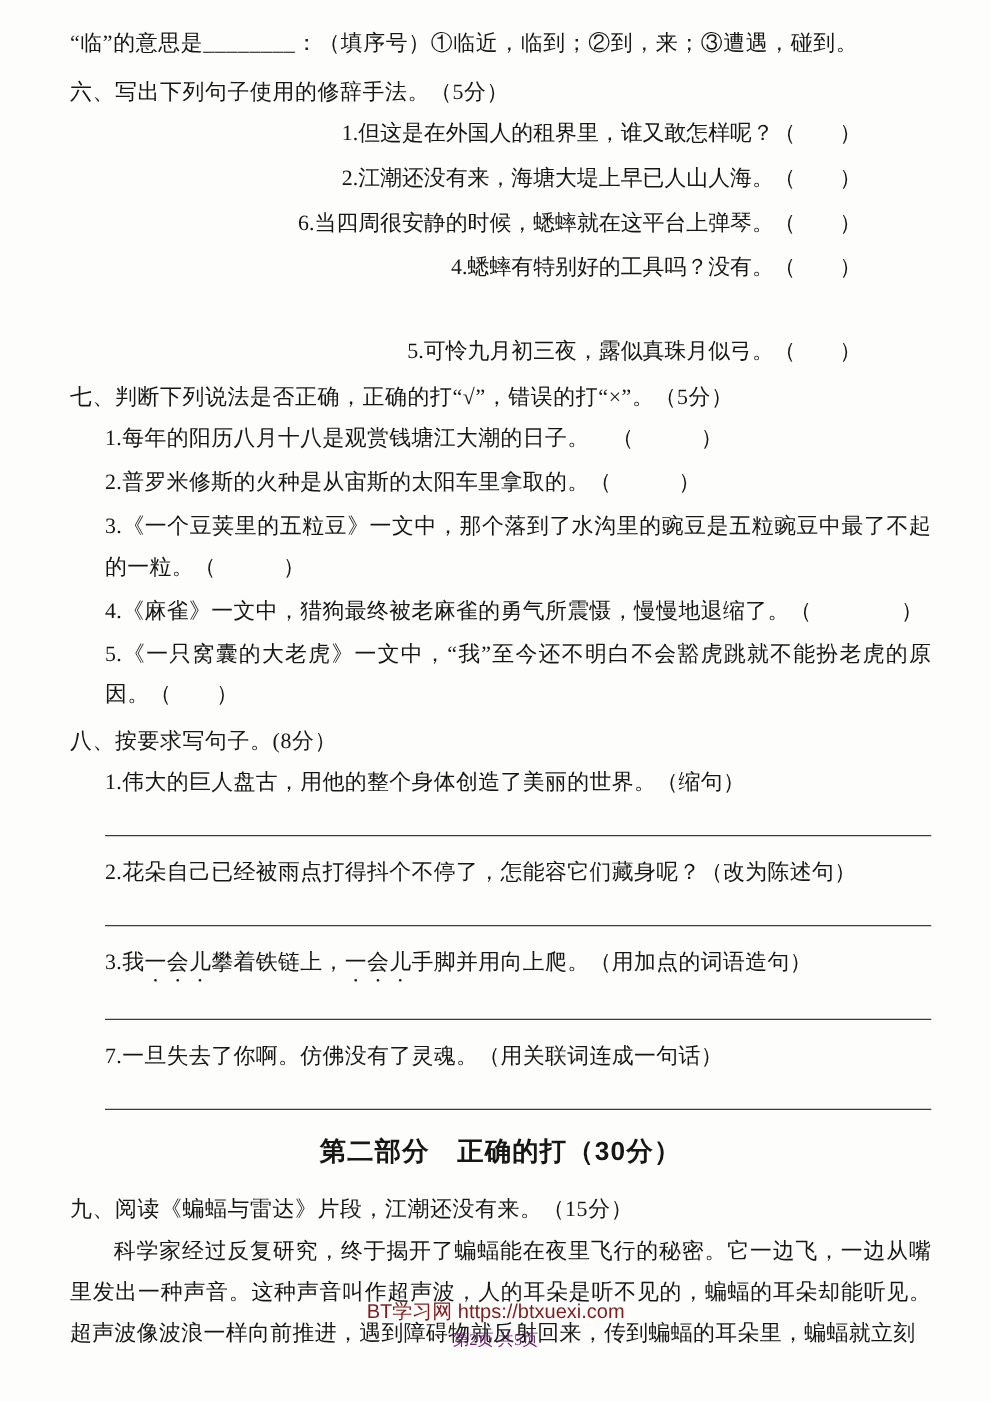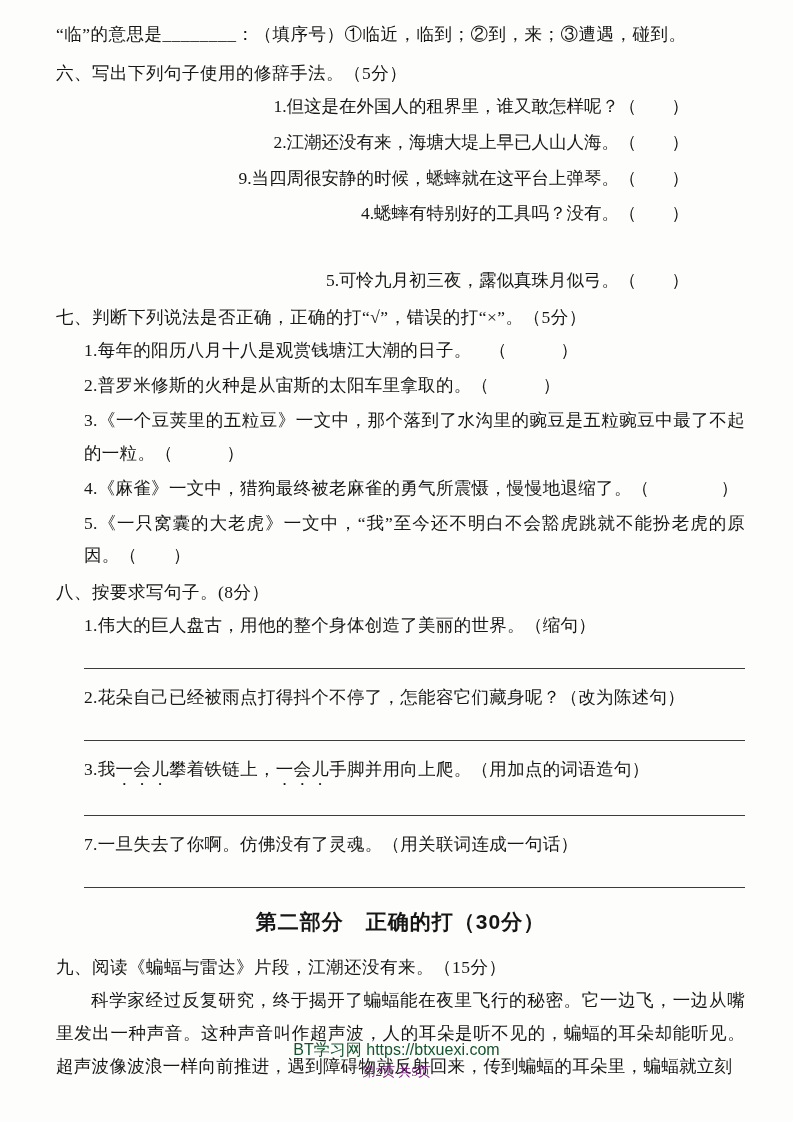--- a/index.html
+++ b/index.html
@@ -65,21 +65,21 @@
     padding-left: 0;
     text-indent: 2em;
     text-align: justify;
     letter-spacing: 0.3px;
   }
   .watermark {
     position: absolute;
     left: 0; right: 0;
     top: 1040px;
     text-align: center;
-    color: #14532d;
+    color: #7f1d1d;
     font-size: 16px;
     line-height: 1.2;
     font-family: "Liberation Sans", "DejaVu Sans", sans-serif;
   }
   .page-num {
     position: absolute;
     left: 0; right: 0;
     top: 1064px;
     text-align: center;
     color: #701a75;
@@ -98,21 +98,21 @@
     <div class="section-header">六、写出下列句子使用的修辞手法。（5分）</div>
     <div class="s6-row">
       <span>1.但这是在外国人的租界里，谁又敢怎样呢？</span>
       <span class="bracket">（　　）</span>
     </div>
     <div class="s6-row">
       <span>2.江潮还没有来，海塘大堤上早已人山人海。</span>
       <span class="bracket">（　　）</span>
     </div>
     <div class="s6-row">
-      <span>9.当四周很安静的时候，蟋蟀就在这平台上弹琴。</span>
+      <span>6.当四周很安静的时候，蟋蟀就在这平台上弹琴。</span>
       <span class="bracket">（　　）</span>
     </div>
     <div class="s6-row">
       <span>4.蟋蟀有特别好的工具吗？没有。</span>
       <span class="bracket">（　　）</span>
     </div>
     <div class="s6-row gap-top">
       <span>5.可怜九月初三夜，露似真珠月似弓。</span>
       <span class="bracket">（　　）</span>
     </div>

